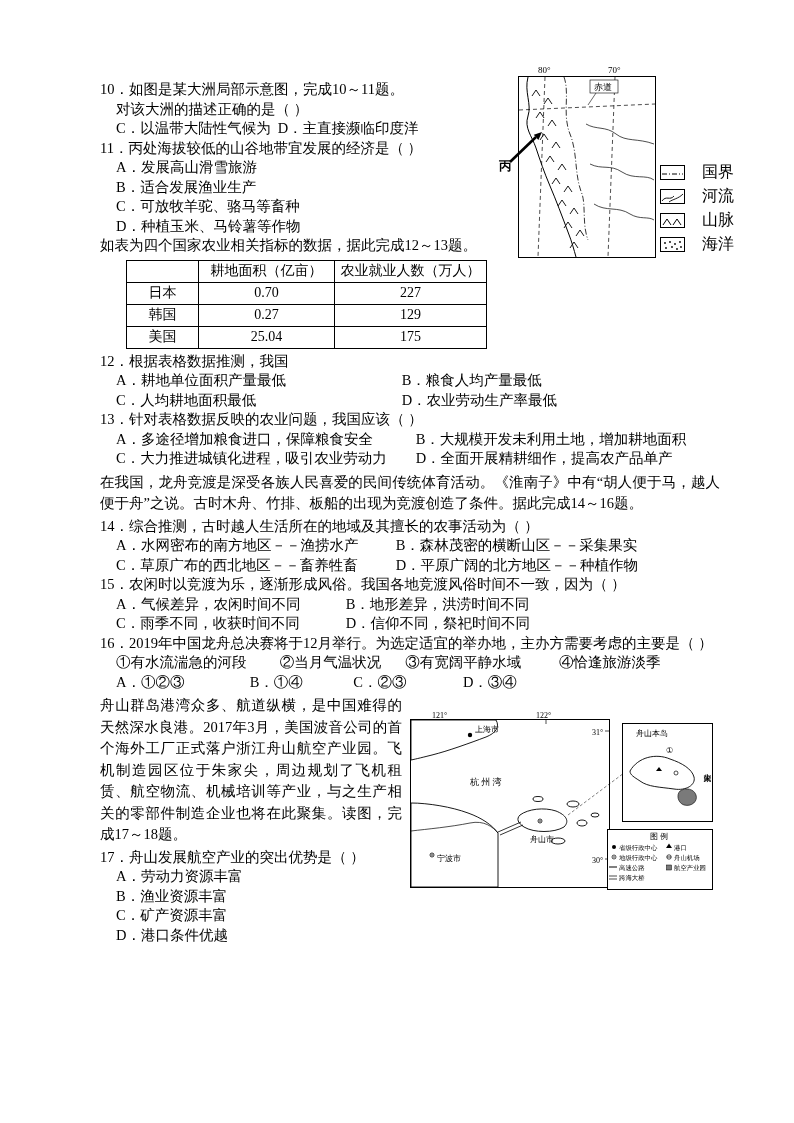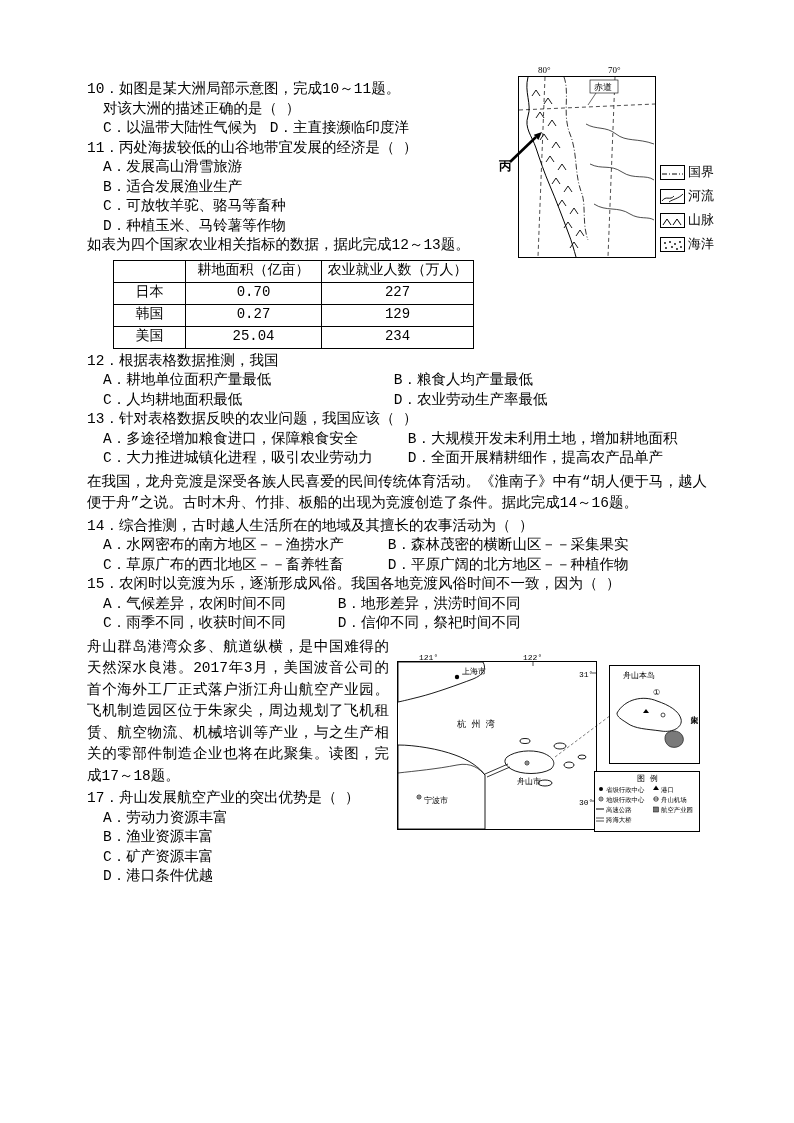--- a/index.html
+++ b/index.html
@@ -3,22 +3,22 @@
 <meta charset="utf-8">
 <style>
   * { margin:0; padding:0; box-sizing:border-box; }
   html,body { width:794px; height:1123px; }
   body {
     position:relative; background:#ffffff; color:#000;
     font-family:"Liberation Serif","DejaVu Serif",serif;
     overflow:hidden;
   }
   .content {
-    position:absolute; left:87px; top:80px; width:620px;
-    font-size:14.5px; line-height:19.5px;font-family:Liberation Mono, monospace;
+    position:absolute; left:100px; top:80px; width:620px;
+    font-size:14.5px; line-height:19.5px;
   }
   .block { margin:0; }
   .narrow { width:406px; }
   .qline { white-space:nowrap; }
   .indent { padding-left:16px; }
   .opt-row { padding-left:16px; white-space:nowrap; }
   .optcol { display:inline-block; }
   table.data { border-collapse:collapse; margin:4px 0 3px 26px; font-size:14px; }
   table.data th, table.data td {
     border:1px solid #000; text-align:center; font-weight:normal;
@@ -28,21 +28,21 @@
   table.data .c1 { width:136px;margin-left:28px; }
   table.data .c2 { width:152px; }
   .passage { line-height:21.5px; margin:3px 0 2px 0; text-align:justify; }
   .p2wrap { margin-top:3px; }
   .map2-float { float:right; width:312px; height:186px; margin:16px 0 4px 6px; }
   
   .map1-wrap { position:absolute; left:498px; top:64px; display:flex; }
   .map1-legend { margin-top:96px; margin-left:2px; }
   .lg-row { display:flex; align-items:center; height:24px; }
   .lg-box { display:inline-block; width:25px; height:15px; border:1px solid #000; background:#fff; }
-  .lg-label { font-size:13px; margin-left:3px; white-space:nowrap; }
+  .lg-label { font-size:16px; margin-left:17px; white-space:nowrap; }
   
   svg text { fill:#000; }
   .t65 { font-size:6.4px; }
   .t8  { font-size:8px; }
   .t9  { font-size:9px; }
   .t12b{ font-size:12.5px; font-weight:bold; }
   .mapbox { fill:#fff; stroke:#000; stroke-width:1; }
   .coast { fill:none; stroke:#000; stroke-width:1; }
   .land { fill:#fff; stroke:#000; stroke-width:0.9; }
   .thin { fill:none; stroke:#000; stroke-width:0.7; }
@@ -163,21 +163,21 @@
         <td>227</td>
       </tr>
       <tr>
         <td>韩国</td>
         <td>0.27</td>
         <td>129</td>
       </tr>
       <tr>
         <td>美国</td>
         <td>25.04</td>
-        <td>234</td>
+        <td>175</td>
       </tr>
     </tbody>
   </table>
 
   <div class="block">
     <div class="qline">12．根据表格数据推测，我国</div>
     <div class="opt-row">
       <span class="optcol" style="width:282px">A．耕地单位面积产量最低</span>
       <span>B．粮食人均产量最低</span>
     </div>
@@ -218,20 +218,35 @@
     <div class="opt-row">
       <span class="optcol" style="width:226px">A．气候差异，农闲时间不同</span>
       <span>B．地形差异，洪涝时间不同</span>
     </div>
     <div class="opt-row">
       <span class="optcol" style="width:226px">C．雨季不同，收获时间不同</span>
       <span>D．信仰不同，祭祀时间不同</span>
     </div>
   </div>
 
+  <div class="block">
+    <div class="qline">16．2019年中国龙舟总决赛将于12月举行。为选定适宜的举办地，主办方需要考虑的主要是（  ）</div>
+    <div class="opt-row">
+      <span class="optcol" style="width:160px">①有水流湍急的河段</span>
+      <span class="optcol" style="width:122px">②当月气温状况</span>
+      <span class="optcol" style="width:150px">③有宽阔平静水域</span>
+      <span>④恰逢旅游淡季</span>
+    </div>
+    <div class="opt-row">
+      <span class="optcol" style="width:130px">A．①②③</span>
+      <span class="optcol" style="width:100px">B．①④</span>
+      <span class="optcol" style="width:106px">C．②③</span>
+      <span>D．③④</span>
+    </div>
+  </div>
 
   <div class="p2wrap">
     <div class="map2-float">
       <svg width="312" height="186" viewBox="0 0 312 186">
 
         <rect class="mapbox" x="2.5" y="8.5" width="199" height="168"></rect>
         <text x="24" y="6.5" class="t8">121°</text>
         <text x="128" y="6.5" class="t8">122°</text>
         <line x1="34" y1="8.5" x2="34" y2="13" stroke="#000" stroke-width="0.7"></line>
         <line x1="138" y1="8.5" x2="138" y2="13" stroke="#000" stroke-width="0.7"></line>

